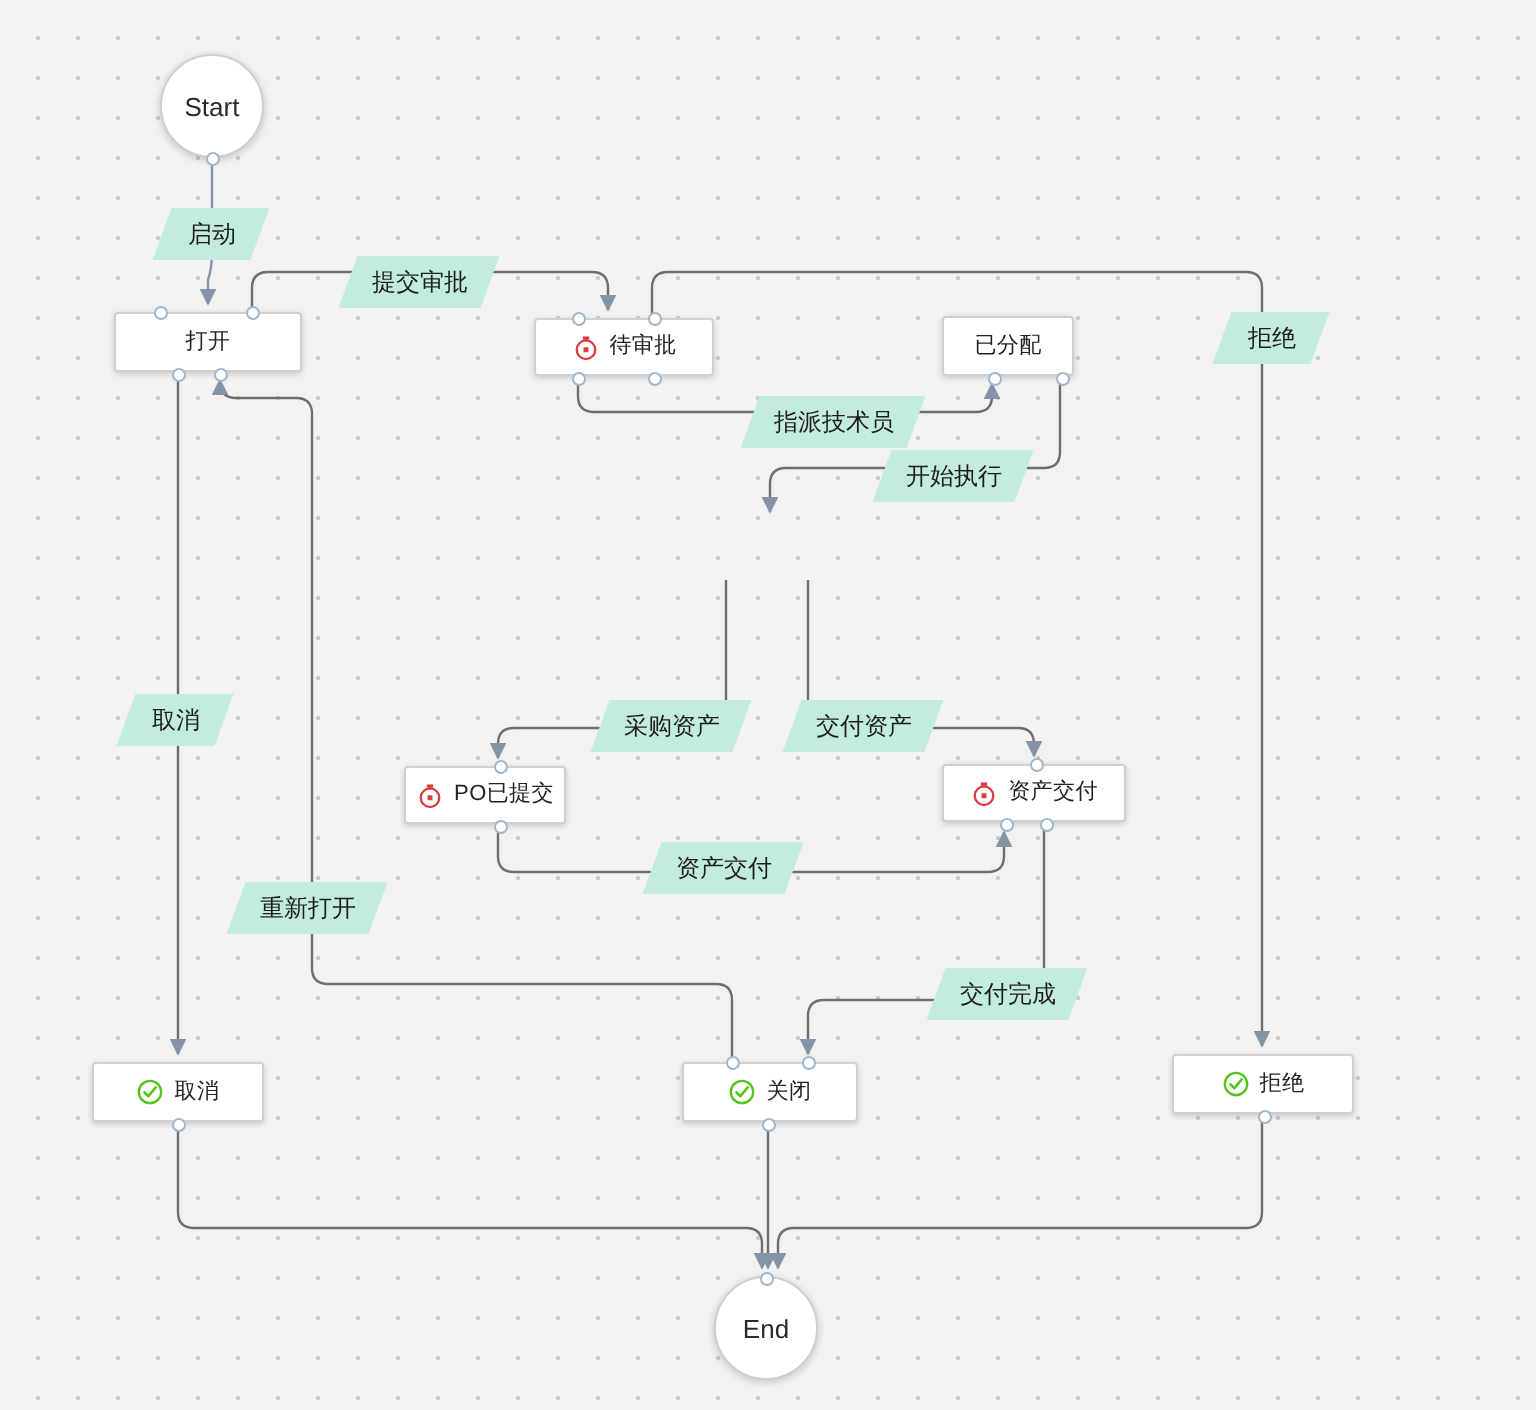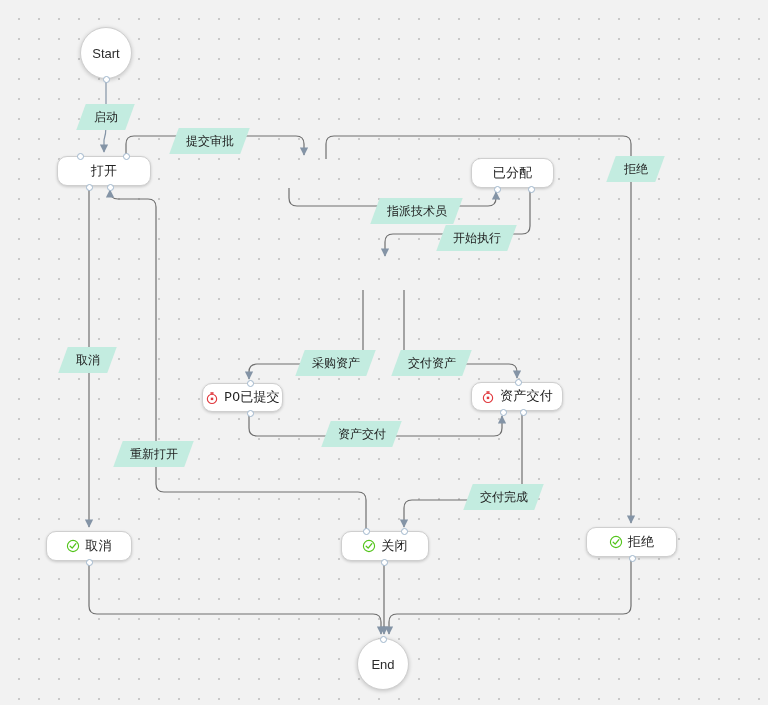--- a/index.html
+++ b/index.html
@@ -33,31 +33,30 @@
     width: 768px;
     height: 705px;
   }
 
   
   .node-rect {
     position: absolute;
     box-sizing: border-box;
     background: #ffffff;
     border: 1px solid #cfcfcf;
-    border-radius: 10px;
+    border-radius: 2px;
     box-shadow: 0 1px 3px rgba(0,0,0,0.18);
     display: flex;
     align-items: center;
     justify-content: center;
     gap: 5px;
-    font-size: 13px;
+    font-size: 11px;
     color: #222222;
     letter-spacing: 0.2px;
     white-space: nowrap;
-    font-family: Liberation Mono, monospace;
   }
   .node-rect .node-text { line-height: 1; }
 
   
   .node-circle {
     position: absolute;
     box-sizing: border-box;
     background: #ffffff;
     border: 1px solid #cfcfcf;
     border-radius: 50%;
@@ -161,51 +160,66 @@
     </div>
 
     <div class="node-rect" style="left:57px;top:156px;width:94px;height:30px;">
       <span class="node-text">打开</span>
       <span class="anchor" style="left:19px;top:-4px;"></span>
       <span class="anchor" style="left:65px;top:-4px;"></span>
       <span class="anchor" style="left:28px;top:27px;"></span>
       <span class="anchor" style="left:49px;top:27px;"></span>
     </div>
 
-
-    <div class="node-rect" style="left:471px;top:158px;width:83px;height:30px;">
-      <span class="node-text">已分配</span>
-      <span class="anchor" style="left:22px;top:27px;"></span>
-      <span class="anchor" style="left:56px;top:27px;"></span>
-    </div>
-
-
-    <div class="node-rect" style="left:202px;top:383px;width:81px;height:29px;">
+    <div class="node-rect" style="left:267px;top:159px;width:90px;height:29px;">
       <span class="icon">
         <svg viewBox="0 0 16 16" width="14" height="14" xmlns="http://www.w3.org/2000/svg">
           <circle cx="8" cy="9" r="5.3" fill="none" stroke="#e0393e" stroke-width="1.3"></circle>
           <rect x="6.2" y="1.4" width="3.6" height="1.8" fill="#e0393e"></rect>
           <rect x="7.4" y="2.9" width="1.2" height="1.4" fill="#e0393e"></rect>
           <rect x="6.6" y="7.6" width="2.8" height="2.8" fill="#e0393e"></rect>
         </svg>
       </span>
-      <span class="node-text">PO已提交</span>
-      <span class="anchor" style="left:44px;top:-4px;"></span>
-      <span class="anchor" style="left:44px;top:26px;"></span>
-    </div>
-
-    <div class="node-rect" style="left:471px;top:382px;width:92px;height:29px;">
+      <span class="node-text">待审批</span>
+      <span class="anchor" style="left:18px;top:-4px;"></span>
+      <span class="anchor" style="left:56px;top:-4px;"></span>
+      <span class="anchor" style="left:18px;top:26px;"></span>
+      <span class="anchor" style="left:56px;top:26px;"></span>
+    </div>
+
+    <div class="node-rect" style="left:471px;top:158px;width:66px;height:30px;">
+      <span class="node-text">已分配</span>
+      <span class="anchor" style="left:22px;top:27px;"></span>
+      <span class="anchor" style="left:56px;top:27px;"></span>
+    </div>
+
+
+    <div class="node-rect" style="left:202px;top:383px;width:81px;height:29px;">
       <span class="icon">
         <svg viewBox="0 0 16 16" width="14" height="14" xmlns="http://www.w3.org/2000/svg">
           <circle cx="8" cy="9" r="5.3" fill="none" stroke="#e0393e" stroke-width="1.3"></circle>
           <rect x="6.2" y="1.4" width="3.6" height="1.8" fill="#e0393e"></rect>
           <rect x="7.4" y="2.9" width="1.2" height="1.4" fill="#e0393e"></rect>
           <rect x="6.6" y="7.6" width="2.8" height="2.8" fill="#e0393e"></rect>
         </svg>
       </span>
+      <span class="node-text">PO已提交</span>
+      <span class="anchor" style="left:44px;top:-4px;"></span>
+      <span class="anchor" style="left:44px;top:26px;"></span>
+    </div>
+
+    <div class="node-rect" style="left:471px;top:382px;width:92px;height:29px;">
+      <span class="icon">
+        <svg viewBox="0 0 16 16" width="14" height="14" xmlns="http://www.w3.org/2000/svg">
+          <circle cx="8" cy="9" r="5.3" fill="none" stroke="#e0393e" stroke-width="1.3"></circle>
+          <rect x="6.2" y="1.4" width="3.6" height="1.8" fill="#e0393e"></rect>
+          <rect x="7.4" y="2.9" width="1.2" height="1.4" fill="#e0393e"></rect>
+          <rect x="6.6" y="7.6" width="2.8" height="2.8" fill="#e0393e"></rect>
+        </svg>
+      </span>
       <span class="node-text">资产交付</span>
       <span class="anchor" style="left:43px;top:-4px;"></span>
       <span class="anchor" style="left:28px;top:26px;"></span>
       <span class="anchor" style="left:48px;top:26px;"></span>
     </div>
 
     <div class="node-rect" style="left:46px;top:531px;width:86px;height:30px;">
       <span class="icon">
         <svg viewBox="0 0 16 16" width="14" height="14" xmlns="http://www.w3.org/2000/svg">
           <circle cx="8" cy="8" r="6.4" fill="none" stroke="#52c41a" stroke-width="1.3"></circle>

